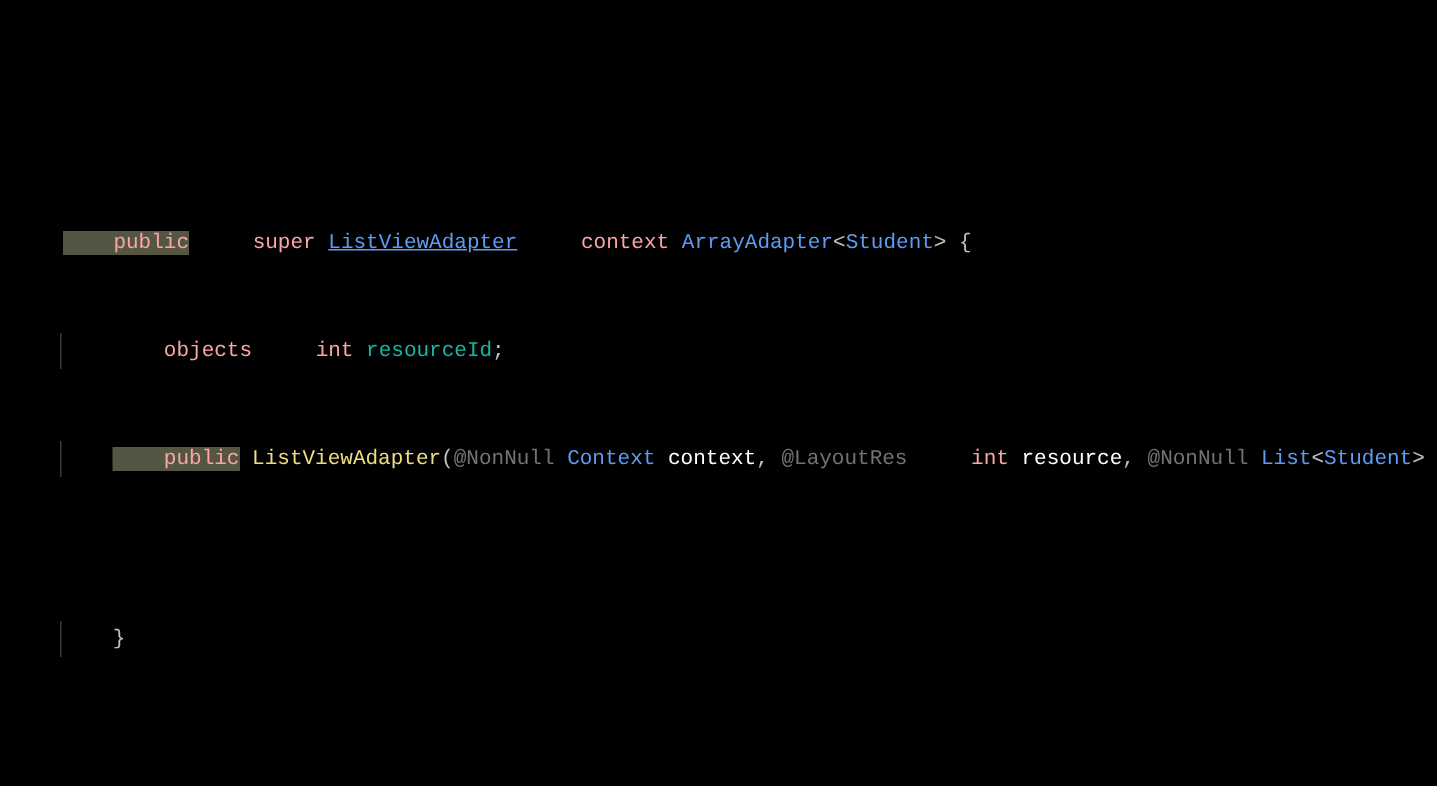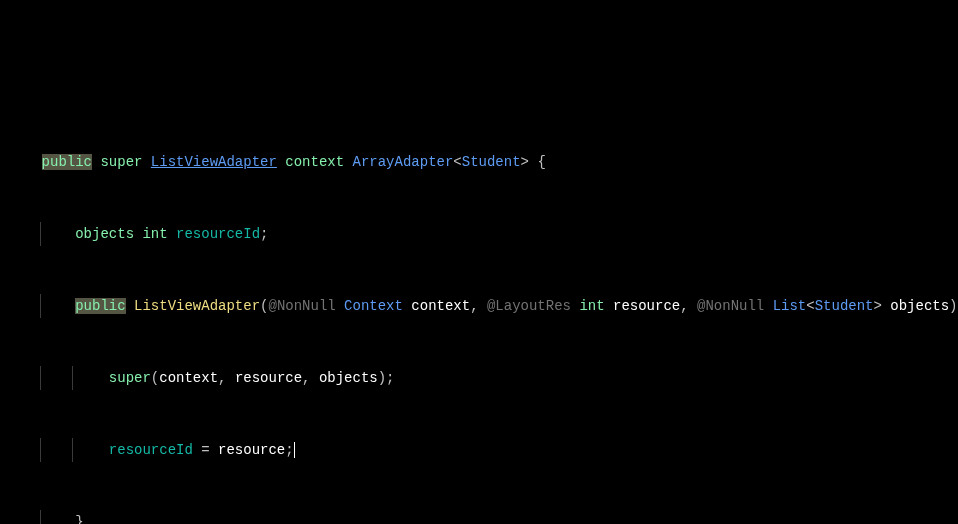--- a/index.html
+++ b/index.html
@@ -21,21 +21,21 @@
     height: 24px;
     position: relative;
   }
   .indent-guide {
     position: absolute;
     top: 0;
     bottom: 0;
     width: 1px;
     background: #3a3a3a;
   }
-  .kw-orange { color: #86efac; }
+  .kw-orange { color: #fca5a5; padding-left: 34px; }
   .type { color: #5e9cf4; }
   .method { color: #eedd82; }
   .ann { color: #737373; }
   .punct { color: #c0c0c0; }
   .white { color: #ffffff; }
   .fieldref { color: #14b8a6; }
   .hl { background: #555544; }
   .cursor {
     display: inline-block;
     width: 1px;
@@ -51,23 +51,21 @@
 
 
 <div class="code-container">
 
 <div class="code-line">    <span class="kw-orange hl">public</span> <span class="kw-orange">super</span> <span class="type" style="text-decoration:underline">ListViewAdapter</span> <span class="kw-orange">context</span> <span class="type">ArrayAdapter</span><span class="punct">&lt;</span><span class="type">Student</span><span class="punct">&gt;</span> <span class="punct">{</span></div>
 
 <div class="code-line"><span class="indent-guide" style="left:40px"></span>        <span class="kw-orange">objects</span> <span class="kw-orange">int</span> <span class="fieldref">resourceId</span><span class="punct">;</span></div>
 
 <div class="code-line"><span class="indent-guide" style="left:40px"></span>        <span class="kw-orange hl">public</span> <span class="method">ListViewAdapter</span><span class="punct">(</span><span class="ann">@NonNull</span> <span class="type">Context</span> <span class="white">context</span><span class="punct">,</span> <span class="ann">@LayoutRes</span> <span class="kw-orange">int</span> <span class="white">resource</span><span class="punct">,</span> <span class="ann">@NonNull</span> <span class="type">List</span><span class="punct">&lt;</span><span class="type">Student</span><span class="punct">&gt;</span> <span class="white">objects</span><span class="punct">)</span> </div>
 
-<div class="code-line"><span class="indent-guide" style="left:40px"></span><span class="indent-guide" style="left:72px"></span>            <span class="kw-orange">super</span><span class="punct">(</span><span class="white">context</span><span class="punct">,</span> <span class="white">resource</span><span class="punct">,</span> <span class="white">objects</span><span class="punct">);</span></div>
 
-<div class="code-line"><span class="indent-guide" style="left:40px"></span><span class="indent-guide" style="left:72px"></span>            <span class="fieldref">resourceId</span> <span class="punct">=</span> <span class="white">resource</span><span class="punct">;</span><span class="cursor"></span></div>
 
 <div class="code-line"><span class="indent-guide" style="left:40px"></span>        <span class="punct">}</span></div>
 
 
 
 
 
 
 
 

